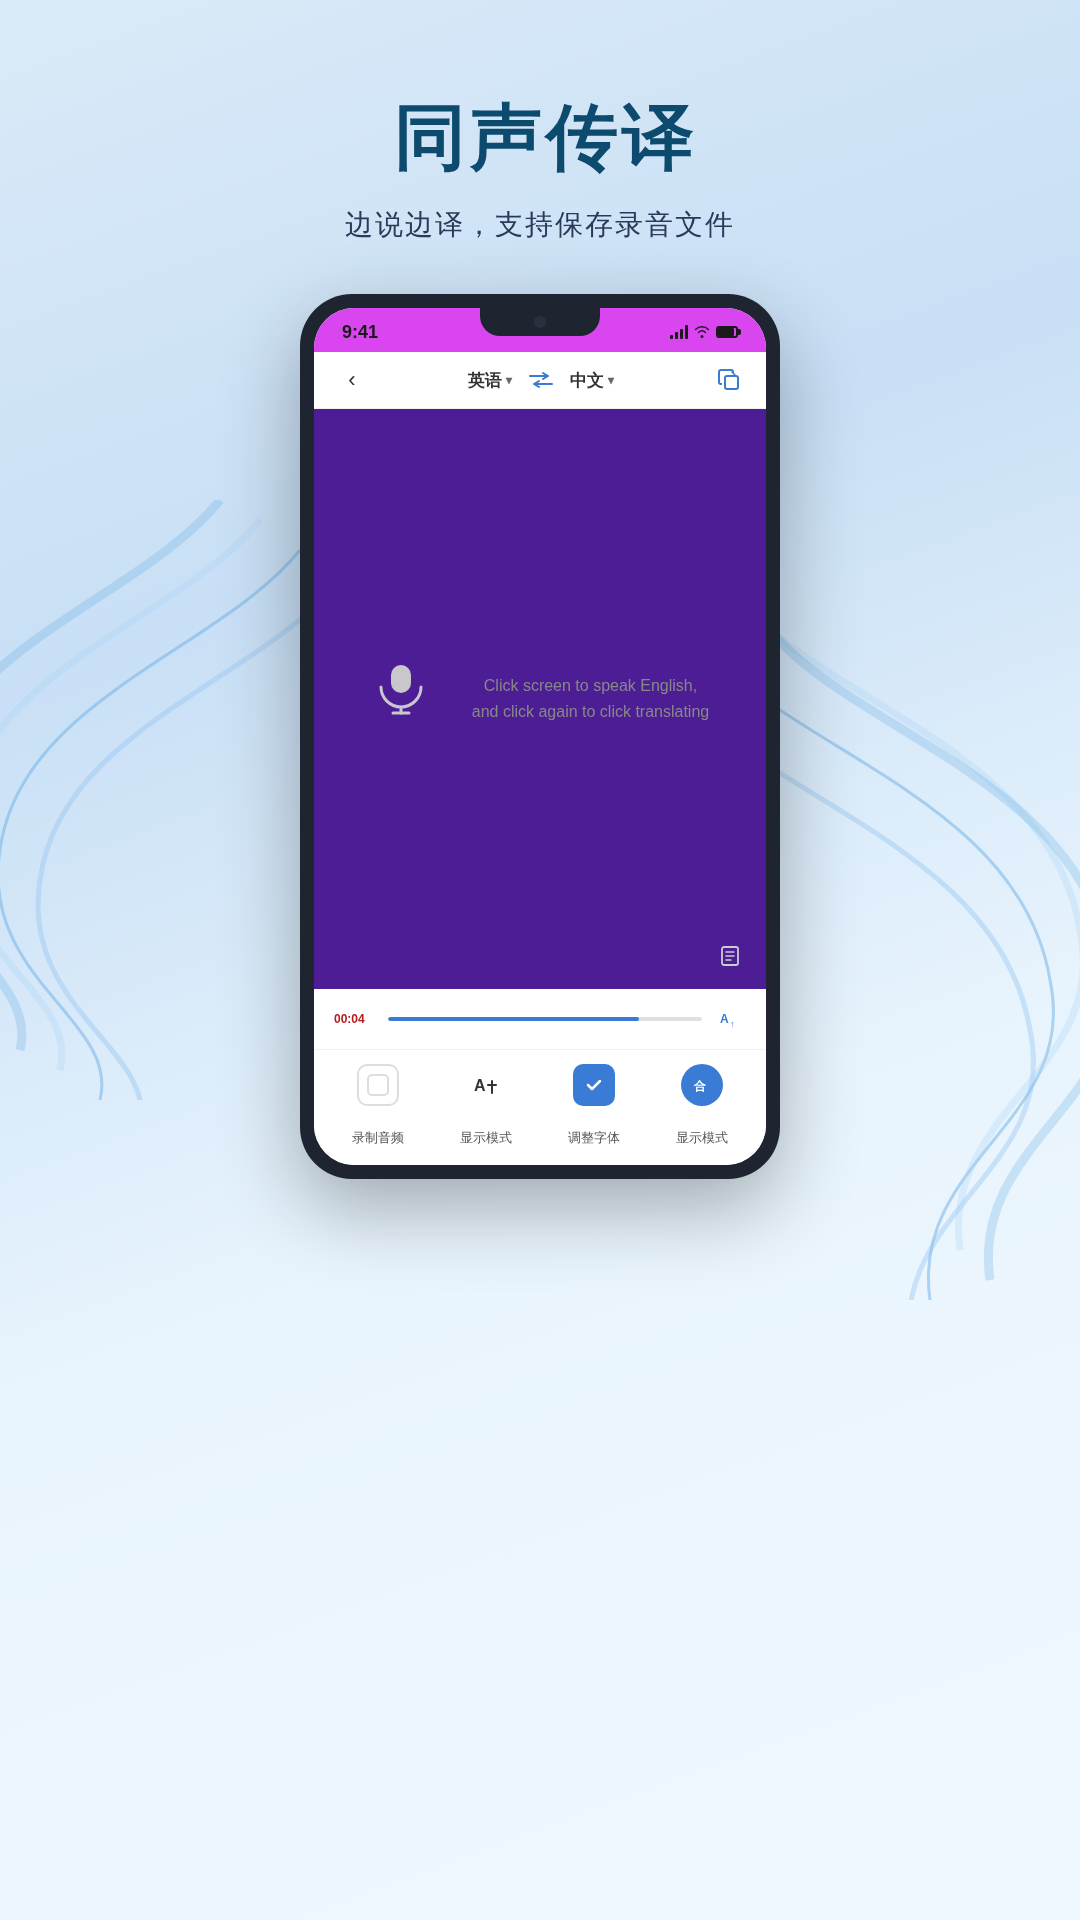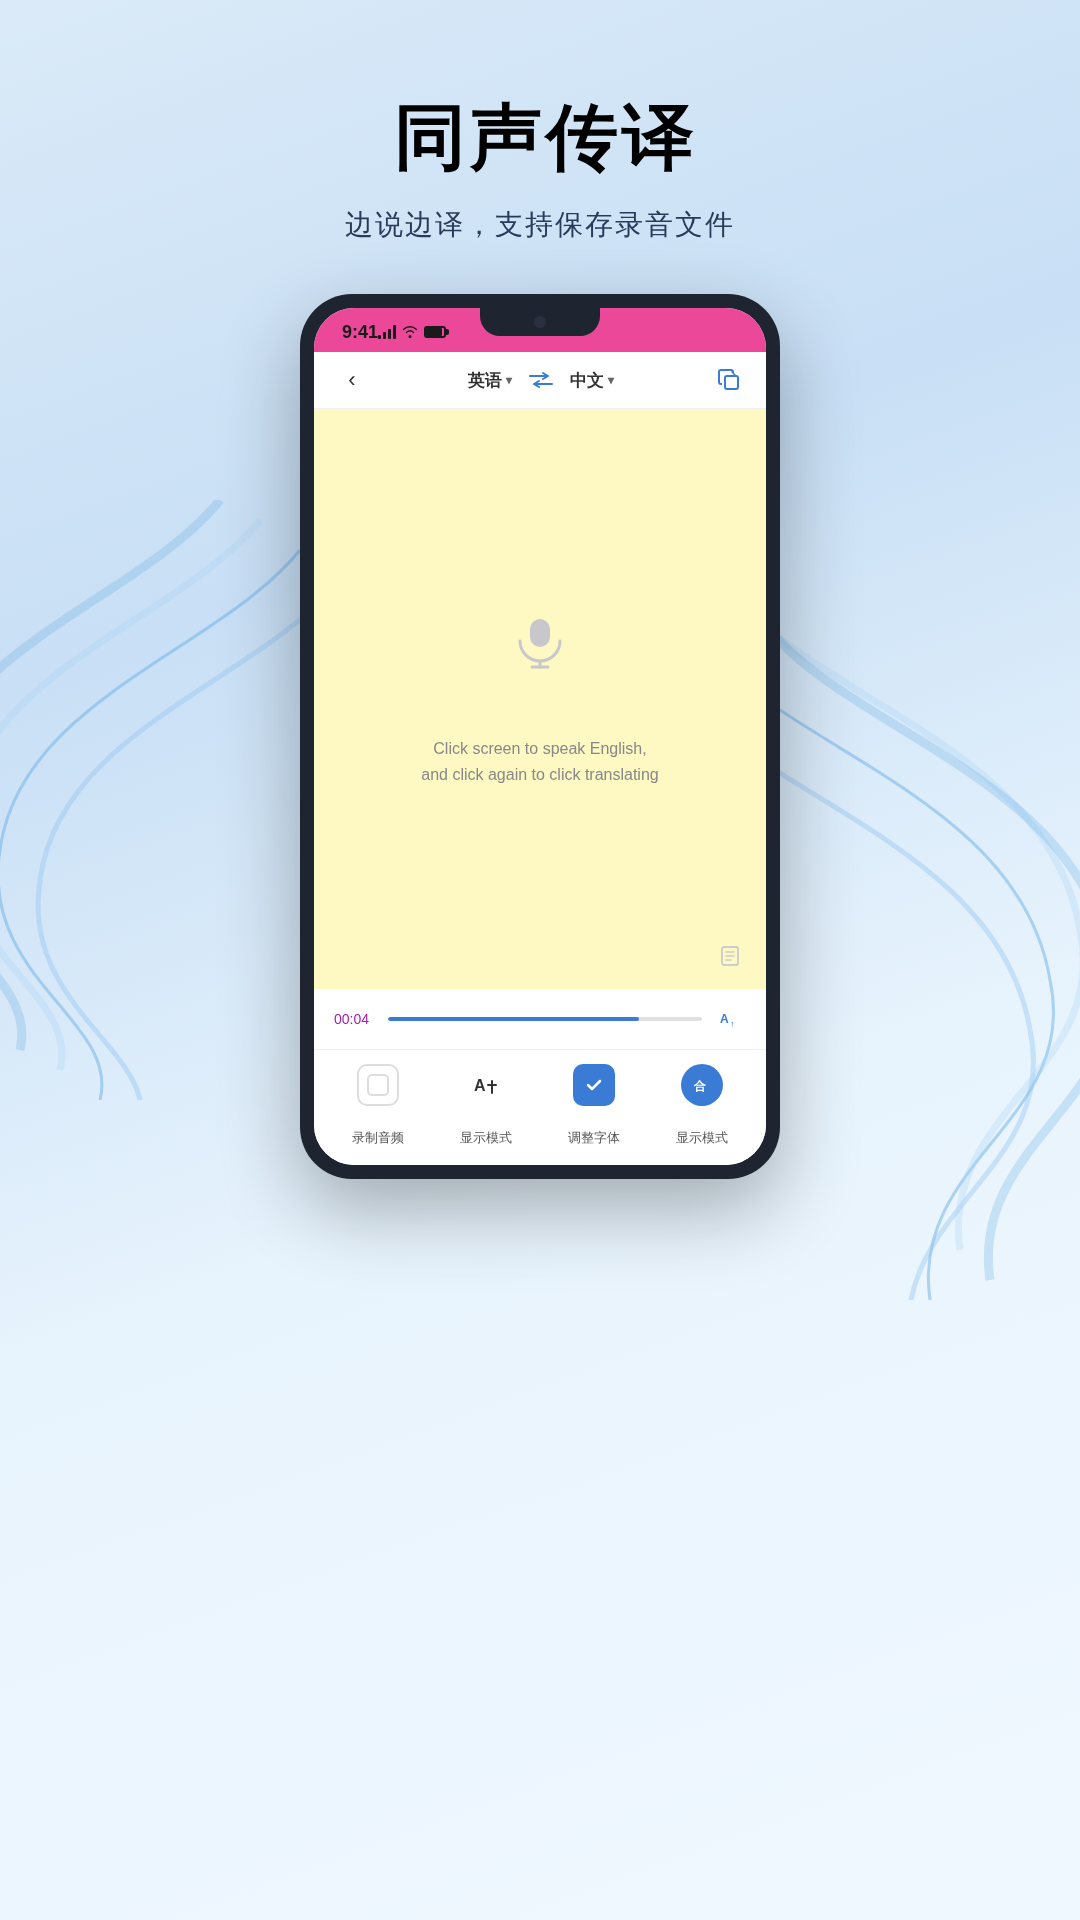--- a/index.html
+++ b/index.html
@@ -39,21 +39,21 @@
       text-align: center;
       padding-top: 90px;
       padding-bottom: 50px;
       position: relative;
       z-index: 2;
     }
 
     .main-title {
       font-size: 72px;
       font-weight: 800;
-      color: #000000;
+      color: #0c4a6e;
       letter-spacing: 4px;
       margin-bottom: 20px;
       margin-left: 12px;
     }
 
     .sub-title {
       font-size: 28px;
       font-weight: 500;
       color: #2a3a5a;
       letter-spacing: 2px;
@@ -104,26 +104,27 @@
       border-radius: 50%;
       position: absolute;
       top: 8px;
       left: 50%;
       transform: translateX(-50%);
     }
 
     
     .status-bar {
       display: flex;
+      justify-content: space-between;
       align-items: center;
       padding: 12px 28px 8px;
       font-size: 18px;
       font-weight: 600;
       color: #1a1a1a;
-      background: #ec4899;
+      background: #d946ef;
       min-height: 44px;
     }
 
     .status-time {
       font-size: 18px;
       font-weight: 700;
     }
 
     .status-icons {
       display: flex;
@@ -228,24 +229,23 @@
       height: 34px;
       display: flex;
       align-items: center;
       justify-content: center;
       font-size: 20px;
       color: #3a7bd5;
     }
 
     
     .translation-area {
-      background: #fef9c3;
+      background: #4c1d95;
       min-height: 580px;
       display: flex;
-      flex-direction: column;
       align-items: center;
       justify-content: center;
       position: relative;
       padding: 40px 20px;
       gap: 41px;
     }
 
     .mic-icon {
       width: 60px;
       height: 60px;
@@ -276,23 +276,23 @@
     
     .progress-section {
       padding: 14px 20px;
       display: flex;
       align-items: center;
       gap: 12px;
       background: #fff;
     }
 
     .time-label {
-      font-size: 14px;
-      color: #a21caf;
-      font-weight: 400;
+      font-size: 12px;
+      color: #b91c1c;
+      font-weight: 700;
       min-width: 42px;
     }
 
     .progress-bar-bg {
       flex: 1;
       height: 4px;
       background: #e0e0e0;
       border-radius: 2px;
       overflow: hidden;
     }

